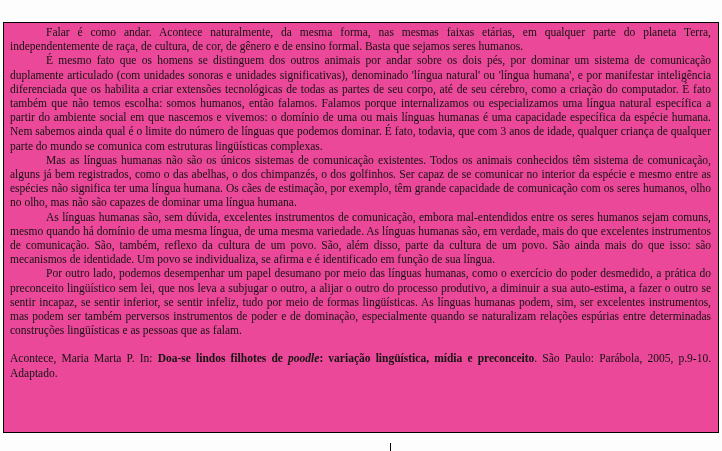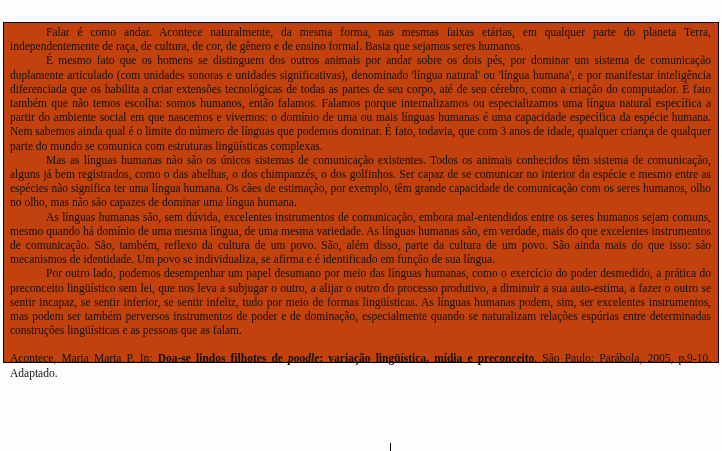--- a/index.html
+++ b/index.html
@@ -20,25 +20,25 @@
     text-align: center;
     font-weight: bold;
     font-size: 12.5px;
     letter-spacing: 0.3px;
   }
   .text-box {
     position: absolute;
     left: 3px;
     top: 22px;
     width: 716px;
-    height: 341px;
+    height: 411px;
     box-sizing: border-box;
     border: 1px solid #000;
     padding: 2px 7px 0 6px;
-    background: #c2410c;
+    background: #ec4899;
   }
   .para {
     margin: 0;
     text-align: justify;
     text-indent: 36px;
     font-size: 11.5px;
     line-height: 14.2px;
   }
   .citation {
     margin: 14px 0 0 0;

